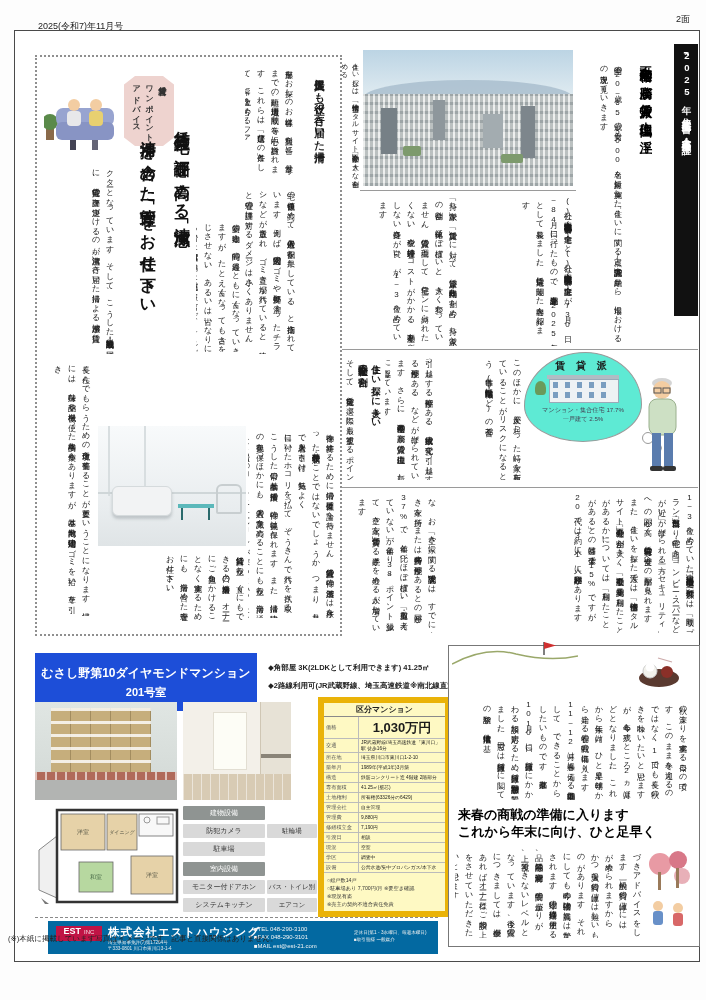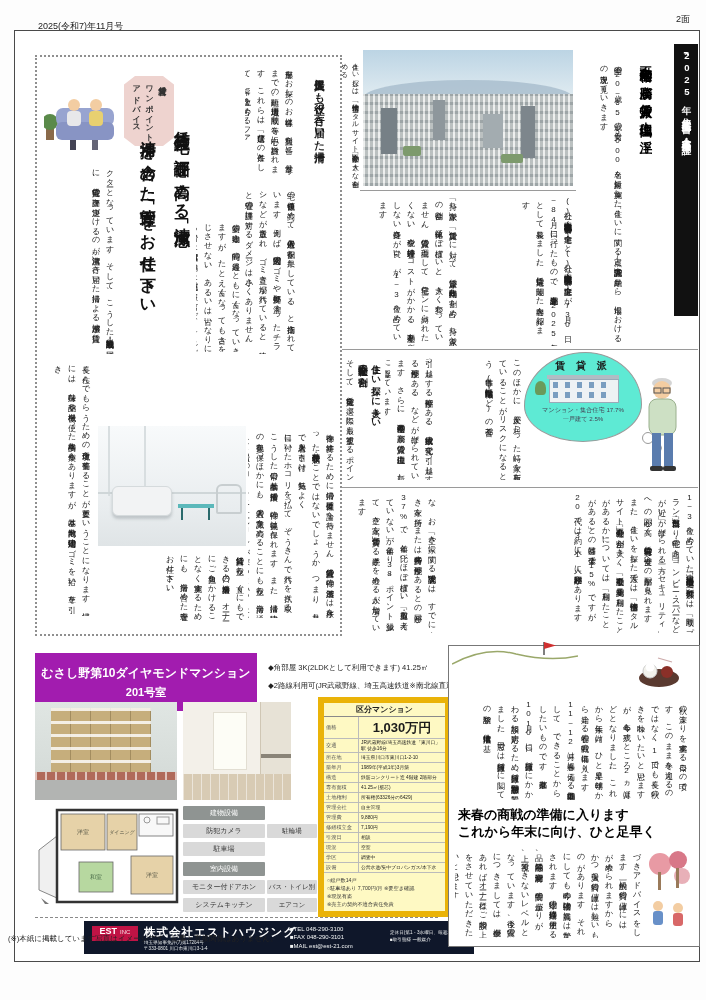--- a/index.html
+++ b/index.html
@@ -37,39 +37,39 @@
   .city .mass{position:absolute;left:0;top:44px;right:0;bottom:0;background:
      repeating-linear-gradient(90deg,rgba(255,255,255,.55) 0 2px,rgba(110,120,125,.28) 2px 5px),
      repeating-linear-gradient(0deg,rgba(90,100,108,.25) 0 3px,rgba(230,232,230,.5) 3px 9px),#ccd2d0;}
   .city .mts{position:absolute;left:0;top:30px;width:100%;height:18px;background:#a6bccc;border-radius:50% 50% 0 0/100% 100% 0 0;opacity:.8;}
   .bld{position:absolute;background:#8e979c;}
   .green{position:absolute;background:#7d9a6d;border-radius:2px;}
   .living{background:linear-gradient(#f8fafb,#e9edef 68%,#dfe4e6);}
   .bldg-photo{background:linear-gradient(#e0e6e3,#d6dcd9 70%,#bfc3c0 86%,#b4b6b4);}
   .interior{background:#f3f0e9;}
   
-  .title-box{background:#a21caf;color:#fff;display:flex;flex-direction:column;align-items:center;justify-content:center;}
-  .spec{font-size:7.5px;font-weight:normal;color:#222;}
+  .title-box{background:#1d4ed8;color:#fff;display:flex;flex-direction:column;align-items:center;justify-content:center;}
+  .spec{font-size:7.5px;font-weight:bold;color:#222;}
   .tag{background:#d9d9d9;color:#333;font-size:7px;height:14px;display:flex;align-items:center;justify-content:center;border-radius:1px;}
   .tag.dark{background:#8f9492;color:#fff;}
   .ptable{border:6px solid #eab308;background:#fef9c3;font-size:5px;}
   .ptable .thead{height:13px;border-bottom:.5px solid #8a8a8a;display:flex;align-items:center;justify-content:center;font-size:8px;font-weight:bold;}
   .prow{display:flex;border-bottom:.5px solid #bbb;}
   .prow .pl{width:30px;padding:1px 2px;color:#555;font-size:5.2px;border-right:.5px solid #bbb;display:flex;align-items:center;}
   .prow .pv{flex:1;padding:1px 2px;font-size:4.8px;line-height:5.6px;display:flex;align-items:center;}
   .price-row{height:21px;}
   .price-row .pv{font-size:13px;font-weight:bold;justify-content:center;}
   .pnotes{padding:3px 3px;font-size:5.2px;line-height:8px;color:#333;}
   
   .tea-box{border:1px solid #777;background:#fff;}
   .tea-oval{background:#e3eac5;border:1px solid #a8b079;border-radius:50%;display:flex;align-items:center;justify-content:center;
             font-size:11.5px;font-weight:bold;letter-spacing:2px;}
   .tea-hl{font-size:13px;font-weight:bold;line-height:17px;color:#000;}
   
-  .cbar{background:#0f172a;margin-left:36px;}
+  .cbar{background:#0369a1;}
   .logo{background:#c01345;color:#fff;display:flex;align-items:baseline;justify-content:center;gap:3px;}
   .cname{color:#fff;font-size:11.5px;font-weight:bold;letter-spacing:1px;}
   .csmall{color:#e9eded;font-size:4.6px;line-height:6px;}
   .ccontact{color:#f2f4f4;font-size:6px;line-height:8.4px;white-space:nowrap;}
   .cright{color:#eef0f0;font-size:4.6px;line-height:7px;}
   .foot{font-size:7.5px;color:#222;}
   .dashed{border-top:1px dashed #8a8a8a;height:0;}
   .cap{font-size:7px;line-height:11px;letter-spacing:.2px;color:#222;overflow:hidden;}
 </style>
 </head>

